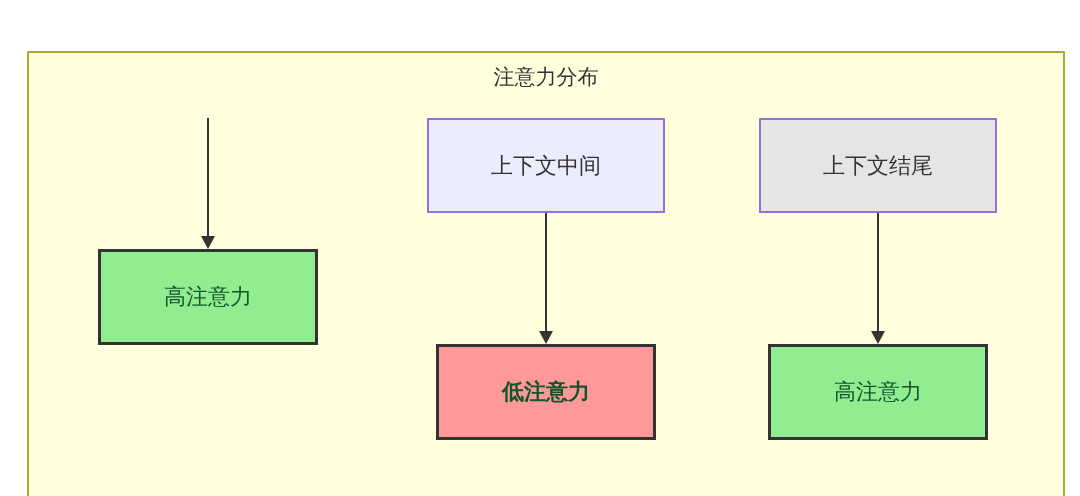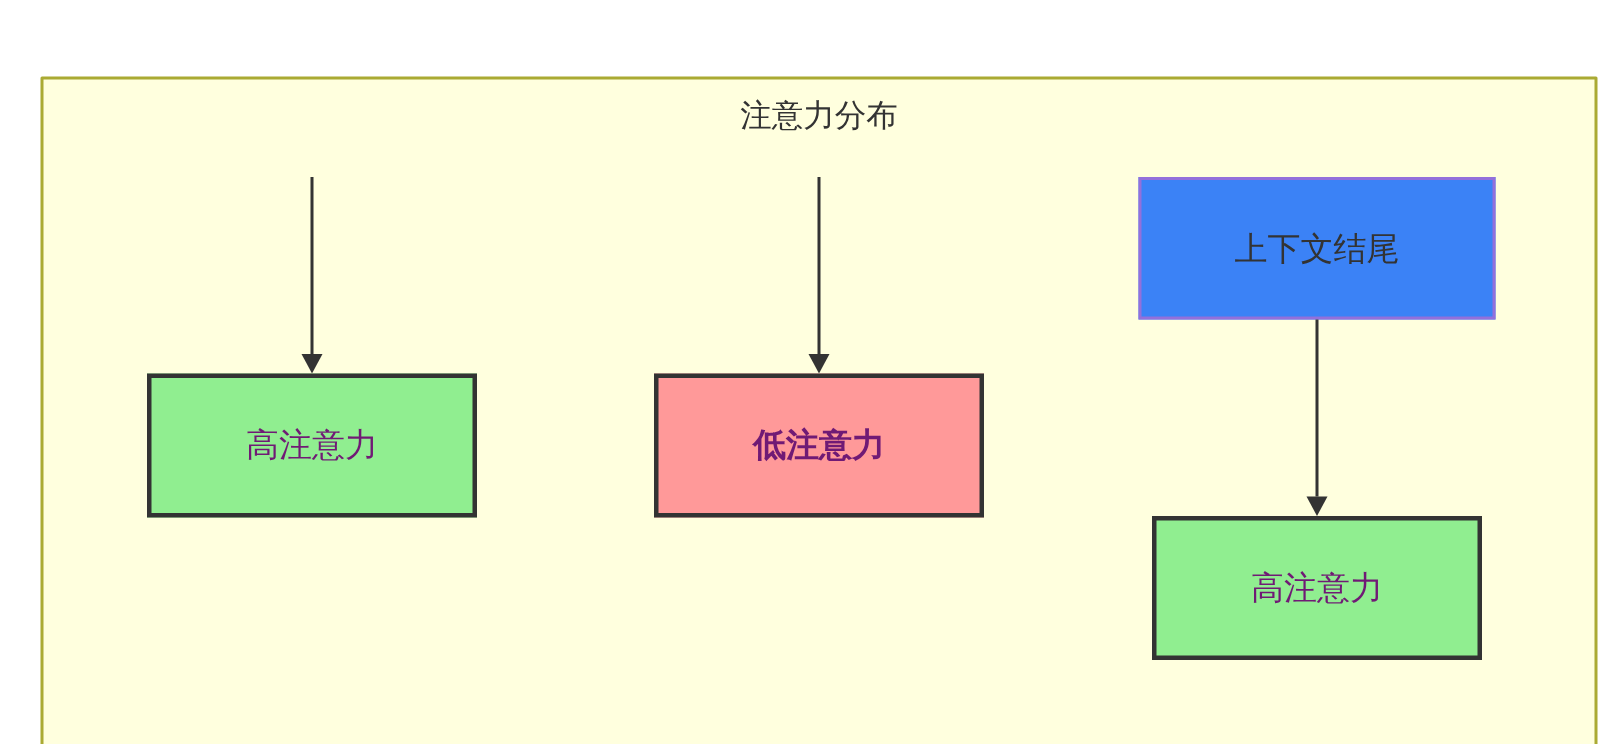--- a/index.html
+++ b/index.html
@@ -80,21 +80,21 @@
   }
   .bottom-node {
     width: 220px;
     height: 96px;
     box-sizing: border-box;
     border: 3px solid;
     display: flex;
     align-items: center;
     justify-content: center;
     font-size: 22px;
-    color: #701a75;
+    color: #14532d;
   }
 </style>
 </head>
 <body>
 
 <div class="canvas">
 
   <div class="subgraph" style="background-color: rgb(255, 255, 222); border-color: rgb(170, 170, 51);">
     <div class="subgraph-title">注意力分布</div>
   </div>
@@ -103,31 +103,34 @@
     <div class="arrow">
       <div class="shaft"></div>
       <div class="head"></div>
     </div>
     <div class="bottom-node" style="background-color: rgb(144, 238, 144); border-color: rgb(51, 51, 51);">
       <span>高注意力</span>
     </div>
   </div>
 
   <div class="column col-2">
+    <div class="top-node" style="background-color: rgb(236, 236, 255); border-color: rgb(147, 112, 219);">
+      <span>上下文中间</span>
+    </div>
     <div class="arrow">
       <div class="shaft"></div>
       <div class="head"></div>
     </div>
     <div class="bottom-node" style="background-color: rgb(255, 153, 153); border-color: rgb(51, 51, 51); font-weight: bold;">
       <span>低注意力</span>
     </div>
   </div>
 
   <div class="column col-3">
-    <div class="top-node" style="background-color: #3b82f6; border-color: rgb(147, 112, 219); align-items: center;">
+    <div class="top-node" style="background-color: #e5e5e5; border-color: rgb(147, 112, 219); align-items: center;">
       <span>上下文结尾</span>
     </div>
     <div class="arrow">
       <div class="shaft"></div>
       <div class="head"></div>
     </div>
     <div class="bottom-node" style="background-color: rgb(144, 238, 144); border-color: rgb(51, 51, 51);">
       <span>高注意力</span>
     </div>
   </div>

